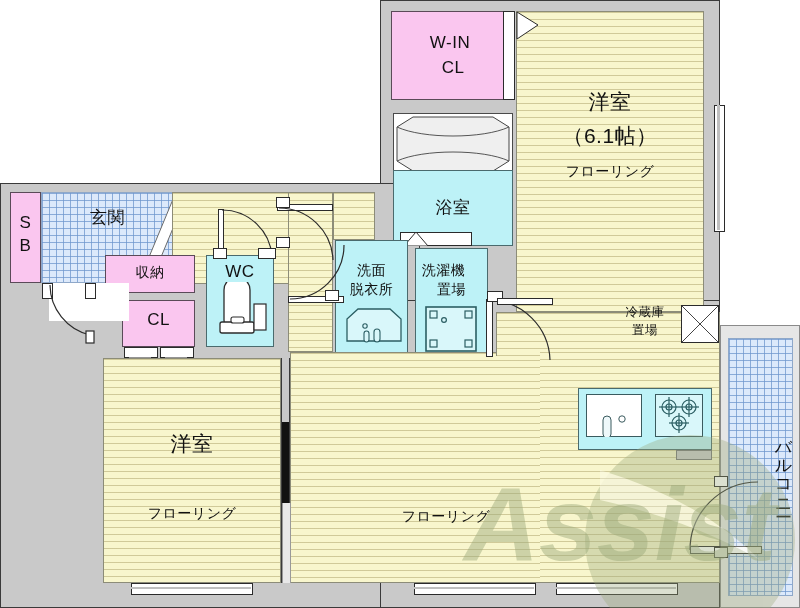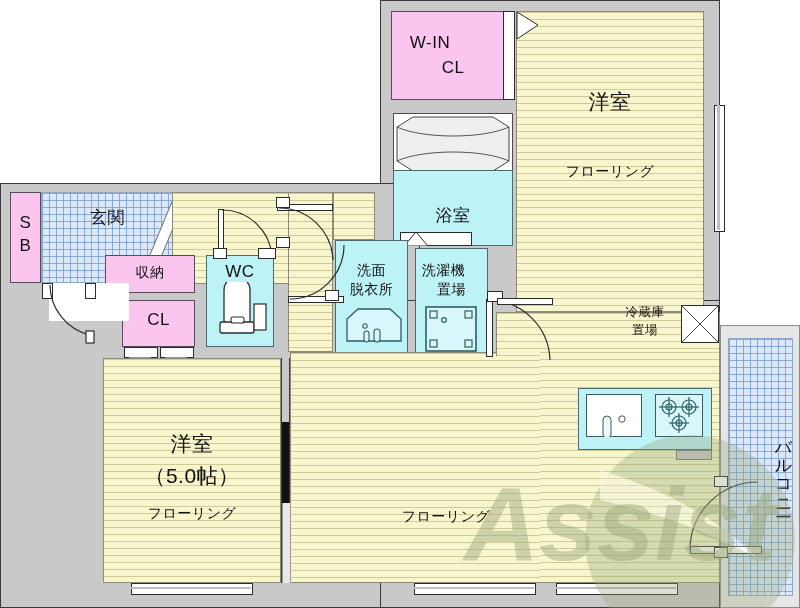--- a/index.html
+++ b/index.html
@@ -57,38 +57,39 @@
 
   <div class="abs wallplain" style="left:380px;top:0px;width:340px;height:608px;border:1px solid #3a3a3a;"></div>
 
   <div class="abs wallplain" style="left:0px;top:183px;width:420px;height:425px;border:1px solid #3a3a3a;"></div>
 
   <div class="abs wallplain" style="left:380px;top:300px;width:340px;height:308px;border:1px solid #3a3a3a;"></div>
 
   <div class="abs wallplain" style="left:720px;top:325px;width:80px;height:283px;border:1px solid #8a8a8a;background:#e6e6e6;"></div>
 
   <div class="abs pink" style="left:391px;top:11px;width:124px;height:89px;"></div>
-  <div class="label md" style="left:368px;top:33px;width:124px;">W-IN</div>
+  <div class="label md" style="left:388px;top:33px;width:124px;">W-IN</div>
   <div class="label md" style="left:391px;top:58px;width:124px;">CL</div>
 
   <div class="abs room floorwood" style="left:516px;top:11px;width:188px;height:190px;"></div>
   <div class="label lg" style="left:516px;top:90px;width:188px;">洋室</div>
+  <div class="label lg" style="left:516px;top:124px;width:188px;">（6.1帖）</div>
   <div class="label sm" style="left:516px;top:163px;width:188px;">フローリング</div>
 
   <div class="abs room floorwood" style="left:516px;top:200px;width:188px;height:112px;border-top:0;"></div>
 
   <div class="abs white" style="left:393px;top:113px;width:120px;height:62px;"></div>
   <svg class="abs" style="left:393px;top:113px;width:120px;height:62px;">
     <polygon points="4,14 20,4 100,4 116,14 116,48 100,58 20,58 4,48" fill="#efefef" stroke="#444" stroke-width="1"></polygon>
     <path d="M4,14 C30,26 90,26 116,14" fill="none" stroke="#555" stroke-width="1"></path>
     <path d="M4,48 C30,36 90,36 116,48" fill="none" stroke="#555" stroke-width="1"></path>
   </svg>
 
   <div class="abs cyan" style="left:393px;top:170px;width:120px;height:76px;"></div>
-  <div class="label md" style="left:393px;top:206px;width:120px;">浴室</div>
+  <div class="label md" style="left:393px;top:198px;width:120px;">浴室</div>
 
   <div class="abs" style="left:400px;top:232px;width:72px;height:14px;background:#fff;border:1px solid #2b2b2b;"></div>
   <svg class="abs" style="left:400px;top:222px;width:72px;height:24px;">
     <polygon points="4,24 16,10 28,24" fill="#fff" stroke="#2b2b2b" stroke-width="1"></polygon>
   </svg>
 
   <div class="abs tile-blue" style="left:41px;top:192px;width:133px;height:91px;"></div>
 
   <svg class="abs" style="left:140px;top:192px;width:60px;height:92px;">
     <polygon points="36,0 48,0 14,82 2,82" fill="#ffffff" stroke="#6b6b6b" stroke-width="1"></polygon>
@@ -142,21 +143,20 @@
     <rect x="2" y="2" width="50" height="44" fill="#d9f7fa" stroke="#2b5e63" stroke-width="1.6"></rect>
     <rect x="6" y="6" width="7" height="7" fill="none" stroke="#2b5e63" stroke-width="1.2"></rect>
     <rect x="41" y="6" width="7" height="7" fill="none" stroke="#2b5e63" stroke-width="1.2"></rect>
     <rect x="6" y="35" width="7" height="7" fill="none" stroke="#2b5e63" stroke-width="1.2"></rect>
     <rect x="41" y="35" width="7" height="7" fill="none" stroke="#2b5e63" stroke-width="1.2"></rect>
     <circle cx="20" cy="15" r="2.4" fill="none" stroke="#2b5e63" stroke-width="1.2"></circle>
   </svg>
 
   <div class="abs room floorwood" style="left:103px;top:358px;width:178px;height:225px;"></div>
   <div class="label lg" style="left:103px;top:432px;width:178px;">洋室</div>
-  <div class="label lg" style="left:103px;top:464px;width:178px;">（5.0帖）</div>
   <div class="label sm" style="left:103px;top:505px;width:178px;">フローリング</div>
 
   <div class="abs room floorwood" style="left:290px;top:352px;width:258px;height:231px;"></div>
   <div class="abs room floorwood" style="left:496px;top:312px;width:224px;height:44px;border-bottom:0;"></div>
   <div class="abs room floorwood" style="left:540px;top:352px;width:180px;height:231px;border-top:0;border-left:0;"></div>
   <div class="label sm" style="left:346px;top:508px;width:200px;">フローリング</div>
 
   <div class="abs" style="left:281px;top:358px;width:9px;height:225px;background:#c9c9c9;border-left:1px solid #3a3a3a;border-right:1px solid #3a3a3a;"></div>
 
   <div class="slide-dark" style="left:282px;top:422px;width:7px;height:81px;"></div>

